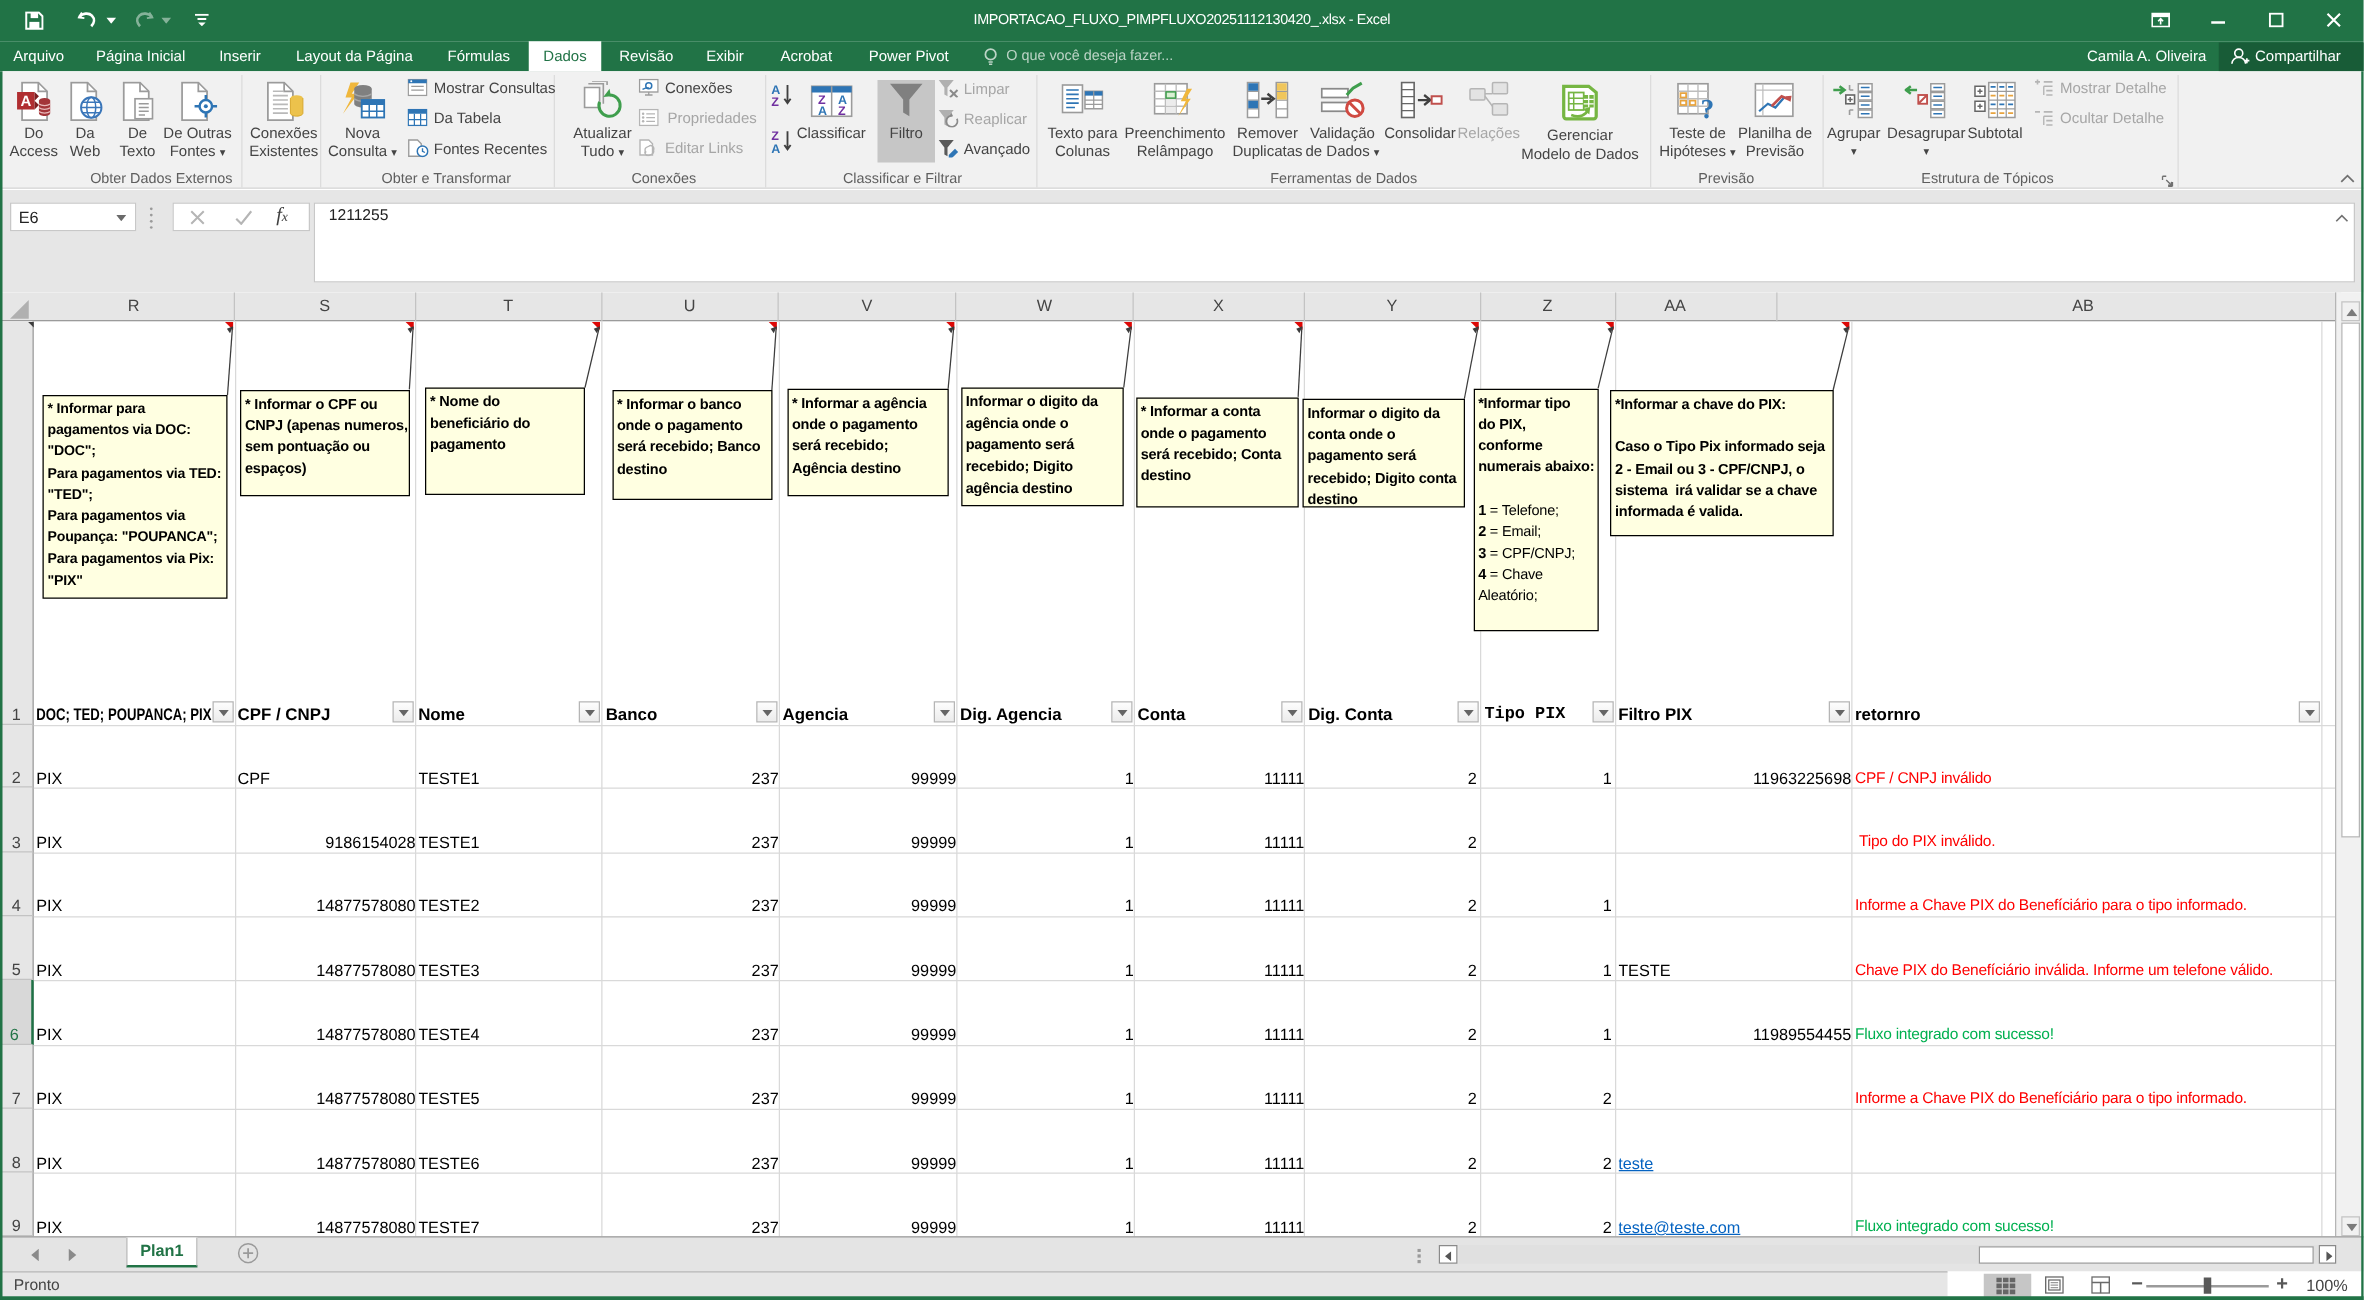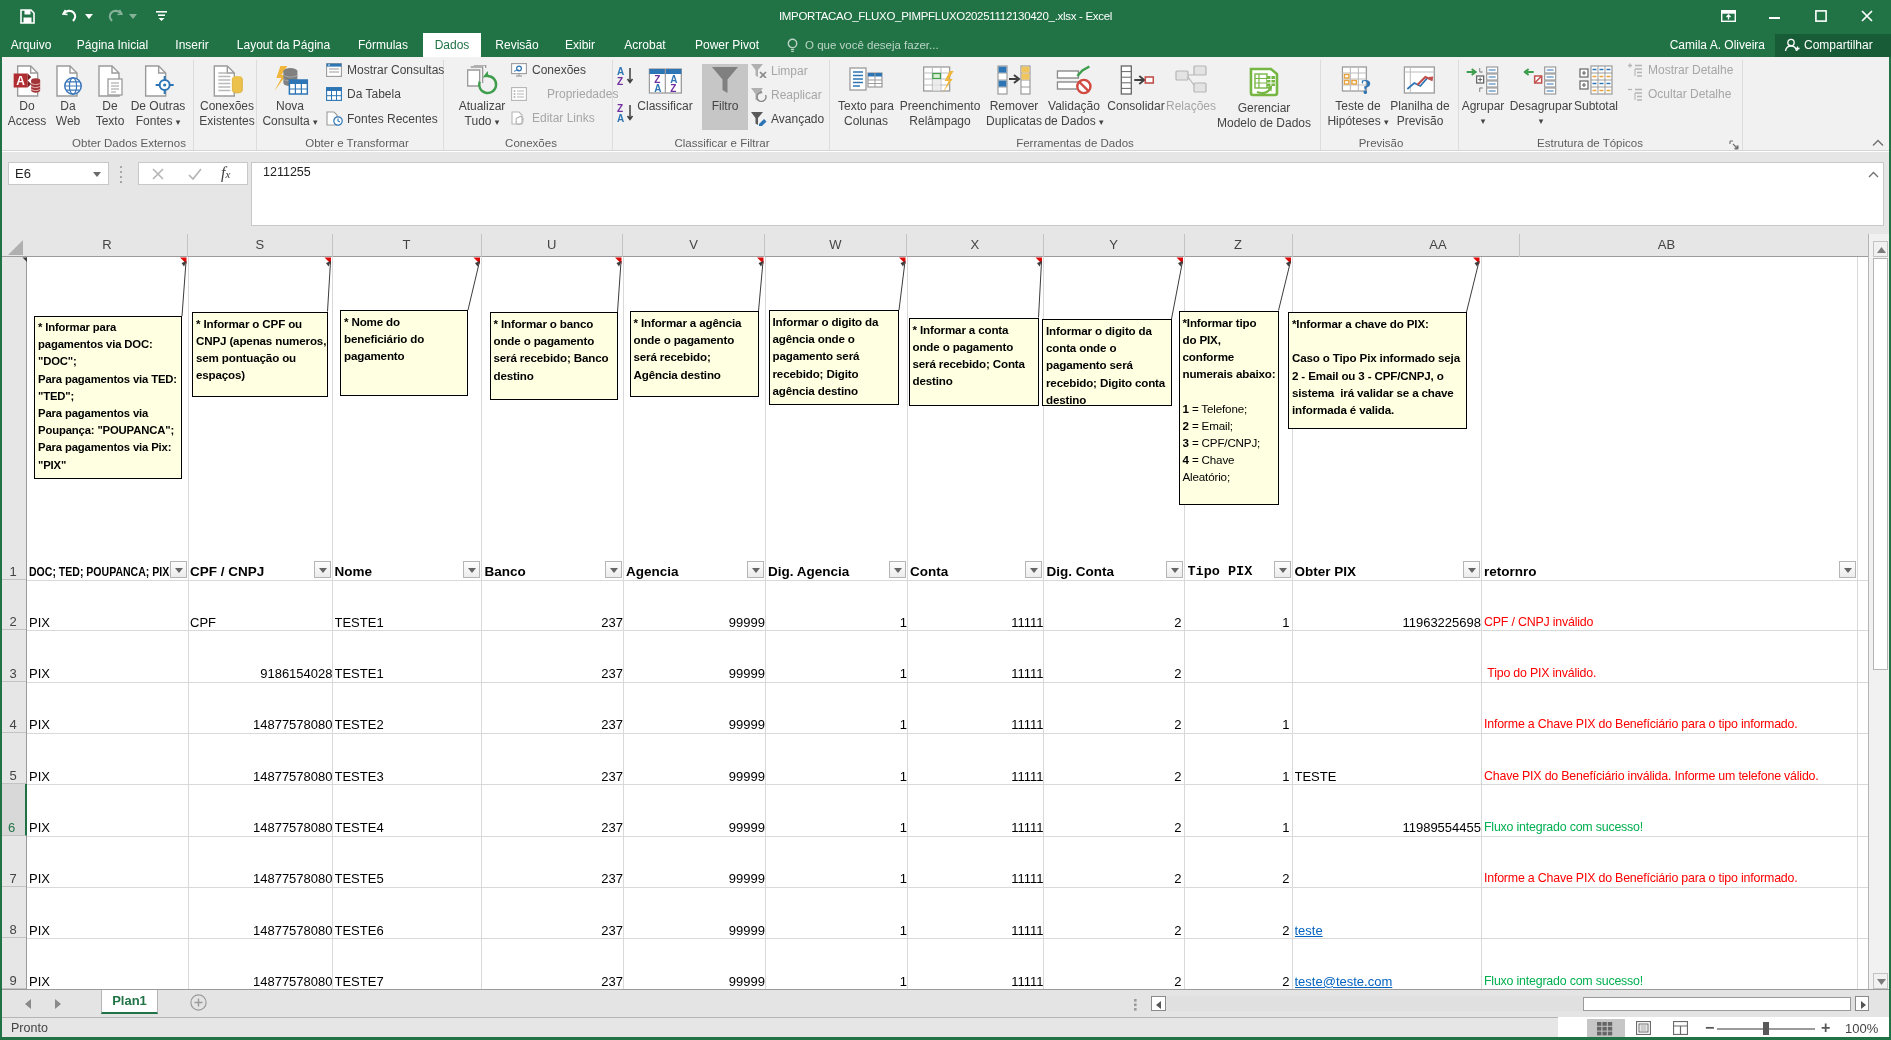--- a/index.html
+++ b/index.html
@@ -424,21 +424,21 @@
         <path d="M8 10.6V13" stroke="#9b9b9b" stroke-width="1"></path>
         <circle cx="8" cy="5.5" r="2.4" fill="none" stroke="#2e75b5" stroke-width="1.2"></circle>
         <path d="M3 8.5c1.5-1 3-1.5 5-1.5" fill="none" stroke="#2e75b5" stroke-width="1"></path>
       </svg><span style="margin-left:5px">Conexões</span></div>
  <div class="sbtn gray" style="left:511px;top:30px"><svg width="16" height="14" viewBox="0 0 16 14">
         <rect x="0.6" y="0.6" width="14.8" height="12.8" fill="#fff" stroke="#b5b5b5" stroke-width="1.1"></rect>
         <circle cx="3.5" cy="4" r="1" fill="#b5b5b5"></circle>
         <circle cx="3.5" cy="7" r="1" fill="#b5b5b5"></circle>
         <circle cx="3.5" cy="10" r="1" fill="#b5b5b5"></circle>
         <path d="M6 4h7M6 7h7M6 10h7" stroke="#b5b5b5" stroke-width="1"></path>
-      </svg><span style="margin-left:20px">Propriedades</span></div>
+      </svg><span style="margin-left:7px">Propriedades</span></div>
  <div class="sbtn gray" style="left:511px;top:54px"><svg width="16" height="14" viewBox="0 0 16 14">
         <path d="M1 1h7l3 3v9H1z" fill="#fff" stroke="#b5b5b5" stroke-width="1.1"></path>
         <path d="M6 11a2.5 2.5 0 0 1 0-4l2-1a2.5 2.5 0 0 1 3.5 3.5M11 8a2.5 2.5 0 0 1 0 4l-2 1a2.5 2.5 0 0 1-3.5-3.5" fill="none" stroke="#b5b5b5" stroke-width="1.1"></path>
       </svg><span style="margin-left:5px">Editar Links</span></div>
 
  <div class="sbtn gray" style="left:750px;top:6px"><svg width="17" height="15" viewBox="0 0 17 15">
         <path d="M1 1h12l-5 6v7l-2.5-1.5V7z" fill="#b0b0b0"></path>
         <path d="M10 9l6 6M16 9l-6 6" stroke="#8a8a8a" stroke-width="1.6"></path>
       </svg><span style="margin-left:4px">Limpar</span></div>
  <div class="sbtn gray" style="left:750px;top:30px"><svg width="17" height="15" viewBox="0 0 17 15">
@@ -500,21 +500,21 @@
       </svg>
 <div class="ch" style="left:27px;width:161px;">R</div>
 <div class="ch" style="left:188px;width:144.5px;">S</div>
 <div class="ch" style="left:332.5px;width:149.0px;">T</div>
 <div class="ch" style="left:481.5px;width:141.5px;">U</div>
 <div class="ch" style="left:623px;width:142px;">V</div>
 <div class="ch" style="left:765px;width:142px;">W</div>
 <div class="ch" style="left:907px;width:136.5px;">X</div>
 <div class="ch" style="left:1043.5px;width:141.0px;">Y</div>
 <div class="ch" style="left:1184.5px;width:108.0px;">Z</div>
-<div class="ch" style="left:1357px;width:163px;">AA</div>
+<div class="ch" style="left:1259px;width:163px;">AA</div>
 <div class="ch" style="left:1481px;width:388px;padding-right:16px;">AB</div>
 </div>
 <div id="rowhead"></div>
 <div class="rh abs" style="left:0;top:23px;height:322.8px;">
       <span class="rn">1</span>
     </div>
 <div class="rh abs" style="left:0;top:345.8px;height:50.6px;">
       <span class="rn">2</span>
     </div>
 <div class="rh abs" style="left:0;top:396.4px;height:51.3px;">
@@ -560,21 +560,21 @@
 <div class="gridh" style="top:755.5px;width:1842px;"></div>
 <div class="cell hdr1" style="left:29px;top:324.1px;width:185px;height:27px;line-height:27px;transform:scaleX(0.78);transform-origin:0 50%;">DOC; TED; POUPANCA; PIX</div>
 <div class="cell hdr1" style="left:190px;top:324.1px;width:141.5px;height:27px;line-height:27px;">CPF / CNPJ</div>
 <div class="cell hdr1" style="left:334.5px;top:324.1px;width:146.0px;height:27px;line-height:27px;">Nome</div>
 <div class="cell hdr1" style="left:484.5px;top:324.1px;width:138.5px;height:27px;line-height:27px;">Banco</div>
 <div class="cell hdr1" style="left:626px;top:324.1px;width:139px;height:27px;line-height:27px;">Agencia</div>
 <div class="cell hdr1" style="left:768px;top:324.1px;width:139px;height:27px;line-height:27px;">Dig. Agencia</div>
 <div class="cell hdr1" style="left:910px;top:324.1px;width:133.5px;height:27px;line-height:27px;">Conta</div>
 <div class="cell hdr1" style="left:1046.5px;top:324.1px;width:138.0px;height:27px;line-height:27px;">Dig. Conta</div>
 <div class="cell hdr1" style="left:1187.5px;top:324.1px;width:105.0px;height:27px;line-height:27px;font-family:Liberation Mono, monospace;">Tipo PIX</div>
-<div class="cell hdr1" style="left:1294.5px;top:324.1px;width:185.5px;height:27px;line-height:27px;">Obter PIX</div>
+<div class="cell hdr1" style="left:1294.5px;top:324.1px;width:185.5px;height:27px;line-height:27px;">Filtro PIX</div>
 <div class="cell hdr1" style="left:1484px;top:324.1px;width:385px;height:27px;line-height:27px;">retornro</div>
 <div class="fbtn" style="left:169.5px;top:327px;"></div>
 <div class="fbtn" style="left:314.0px;top:327px;"></div>
 <div class="fbtn" style="left:463.0px;top:327px;"></div>
 <div class="fbtn" style="left:604.5px;top:327px;"></div>
 <div class="fbtn" style="left:746.5px;top:327px;"></div>
 <div class="fbtn" style="left:888.5px;top:327px;"></div>
 <div class="fbtn" style="left:1025.0px;top:327px;"></div>
 <div class="fbtn" style="left:1166.0px;top:327px;"></div>
 <div class="fbtn" style="left:1274.0px;top:327px;"></div>

